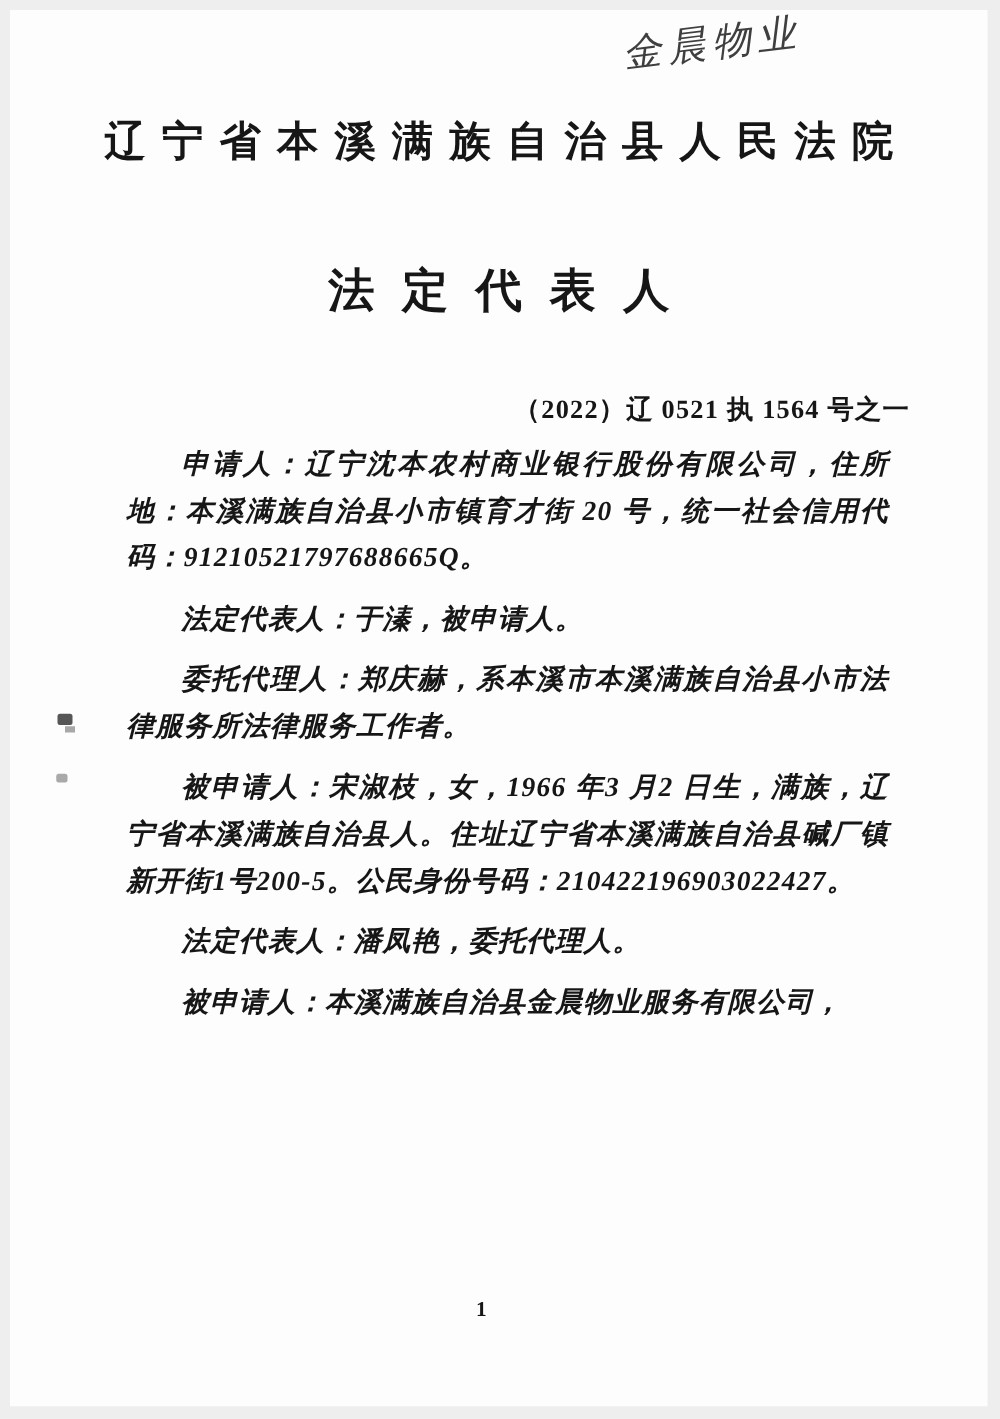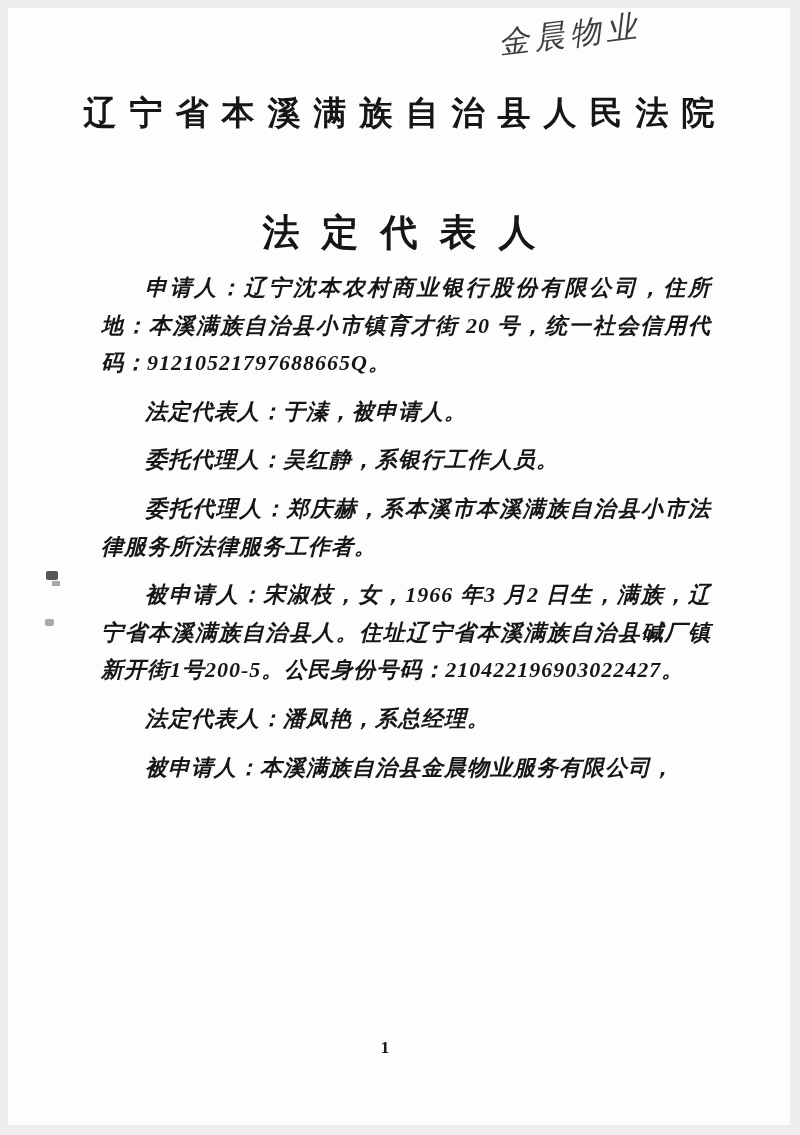--- a/index.html
+++ b/index.html
@@ -111,36 +111,36 @@
 <body>
 
 <div class="paper">
 
   <div class="handwriting">金晨物业</div>
 
   <h1 class="court-title">辽宁省本溪满族自治县人民法院</h1>
 
   <h2 class="doc-title">法定代表人</h2>
 
+  <div class="case-number">（2022）辽 0521 执 1564 号之一</div>
 
   <div class="doc-body">
 
       <p>申请人：辽宁沈本农村商业银行股份有限公司，住所地：本溪满族自治县小市镇育才街 20 号，统一社会信用代码：91210521797688665Q。</p>
 
       <p>法定代表人：于溱，被申请人。</p>
 
-      <p>委托代理人：吴红静，系银行工作人员。</p>
 
 
       <p>委托代理人：郑庆赫，系本溪市本溪满族自治县小市法律服务所法律服务工作者。</p>
 
       <p>被申请人：宋淑枝，女，1966 年3 月2 日生，满族，辽宁省本溪满族自治县人。住址辽宁省本溪满族自治县碱厂镇新开街1号200-5。公民身份号码：210422196903022427。</p>
 
 
-      <p>法定代表人：潘凤艳，系总经理。</p>
+      <p>法定代表人：潘凤艳，委托代理人。</p>
 
       <p>被申请人：本溪满族自治县金晨物业服务有限公司，</p>
     </div>
 
   <div class="page-number">1</div>
 
   <div class="speck1"></div>
   <div class="speck2"></div>
 
 </div>

